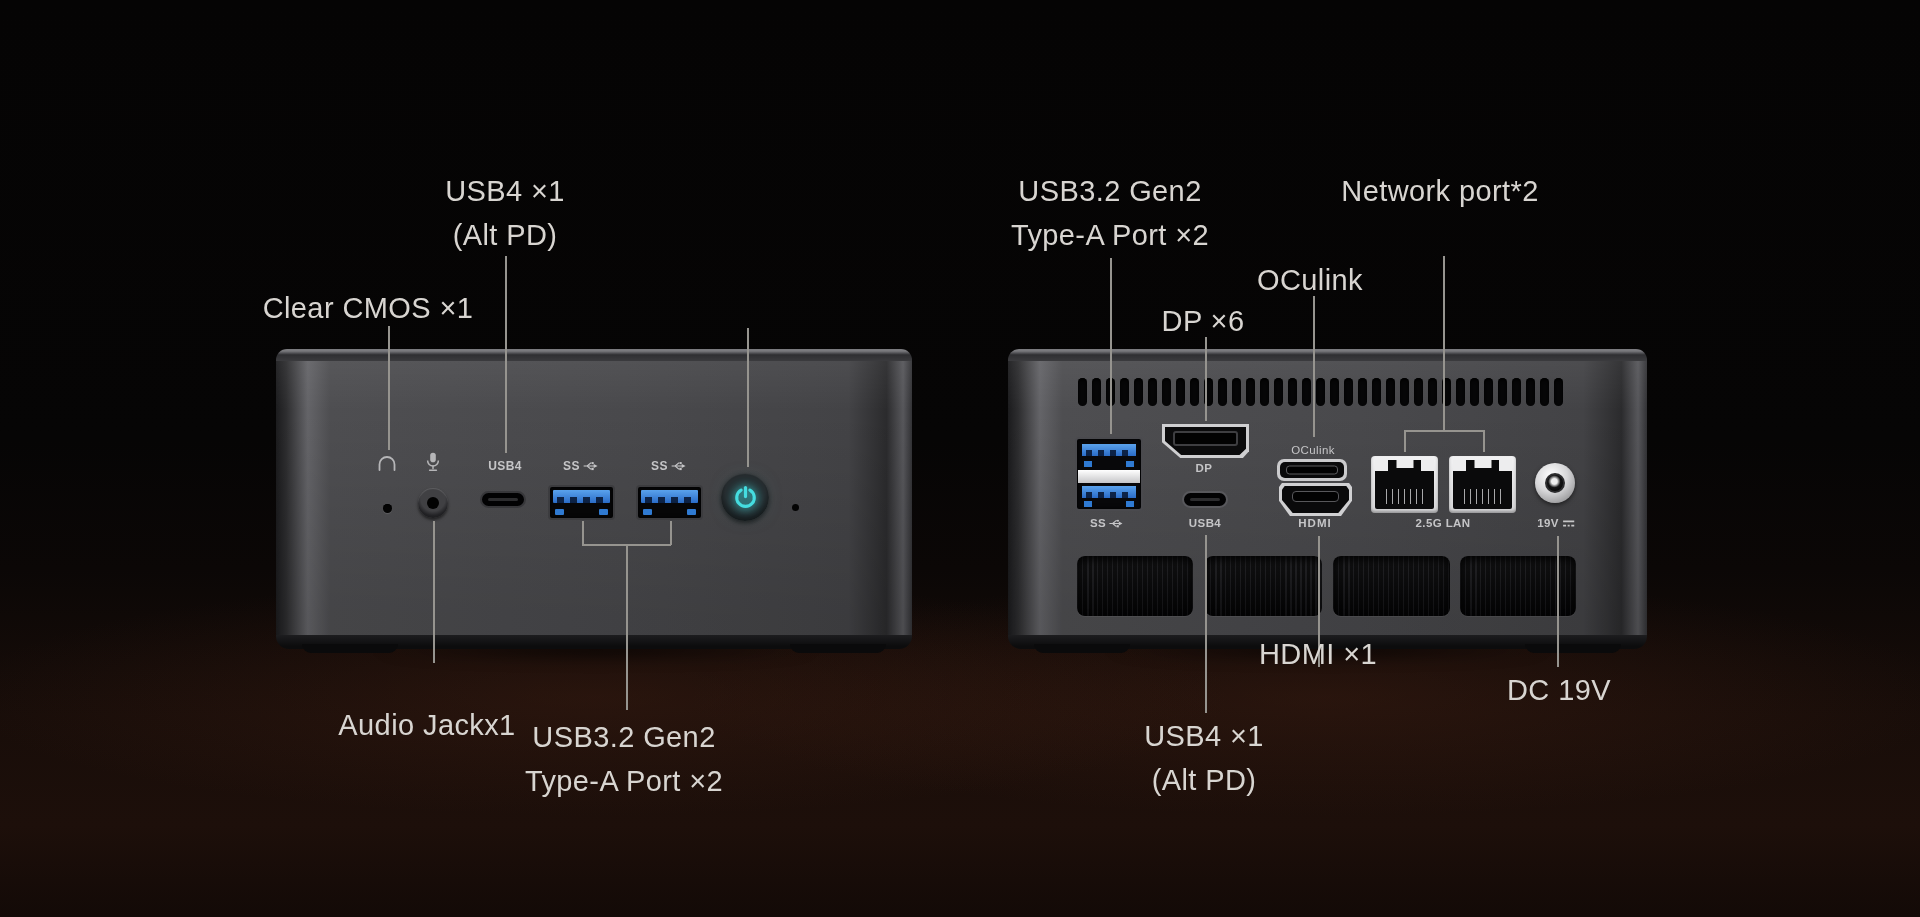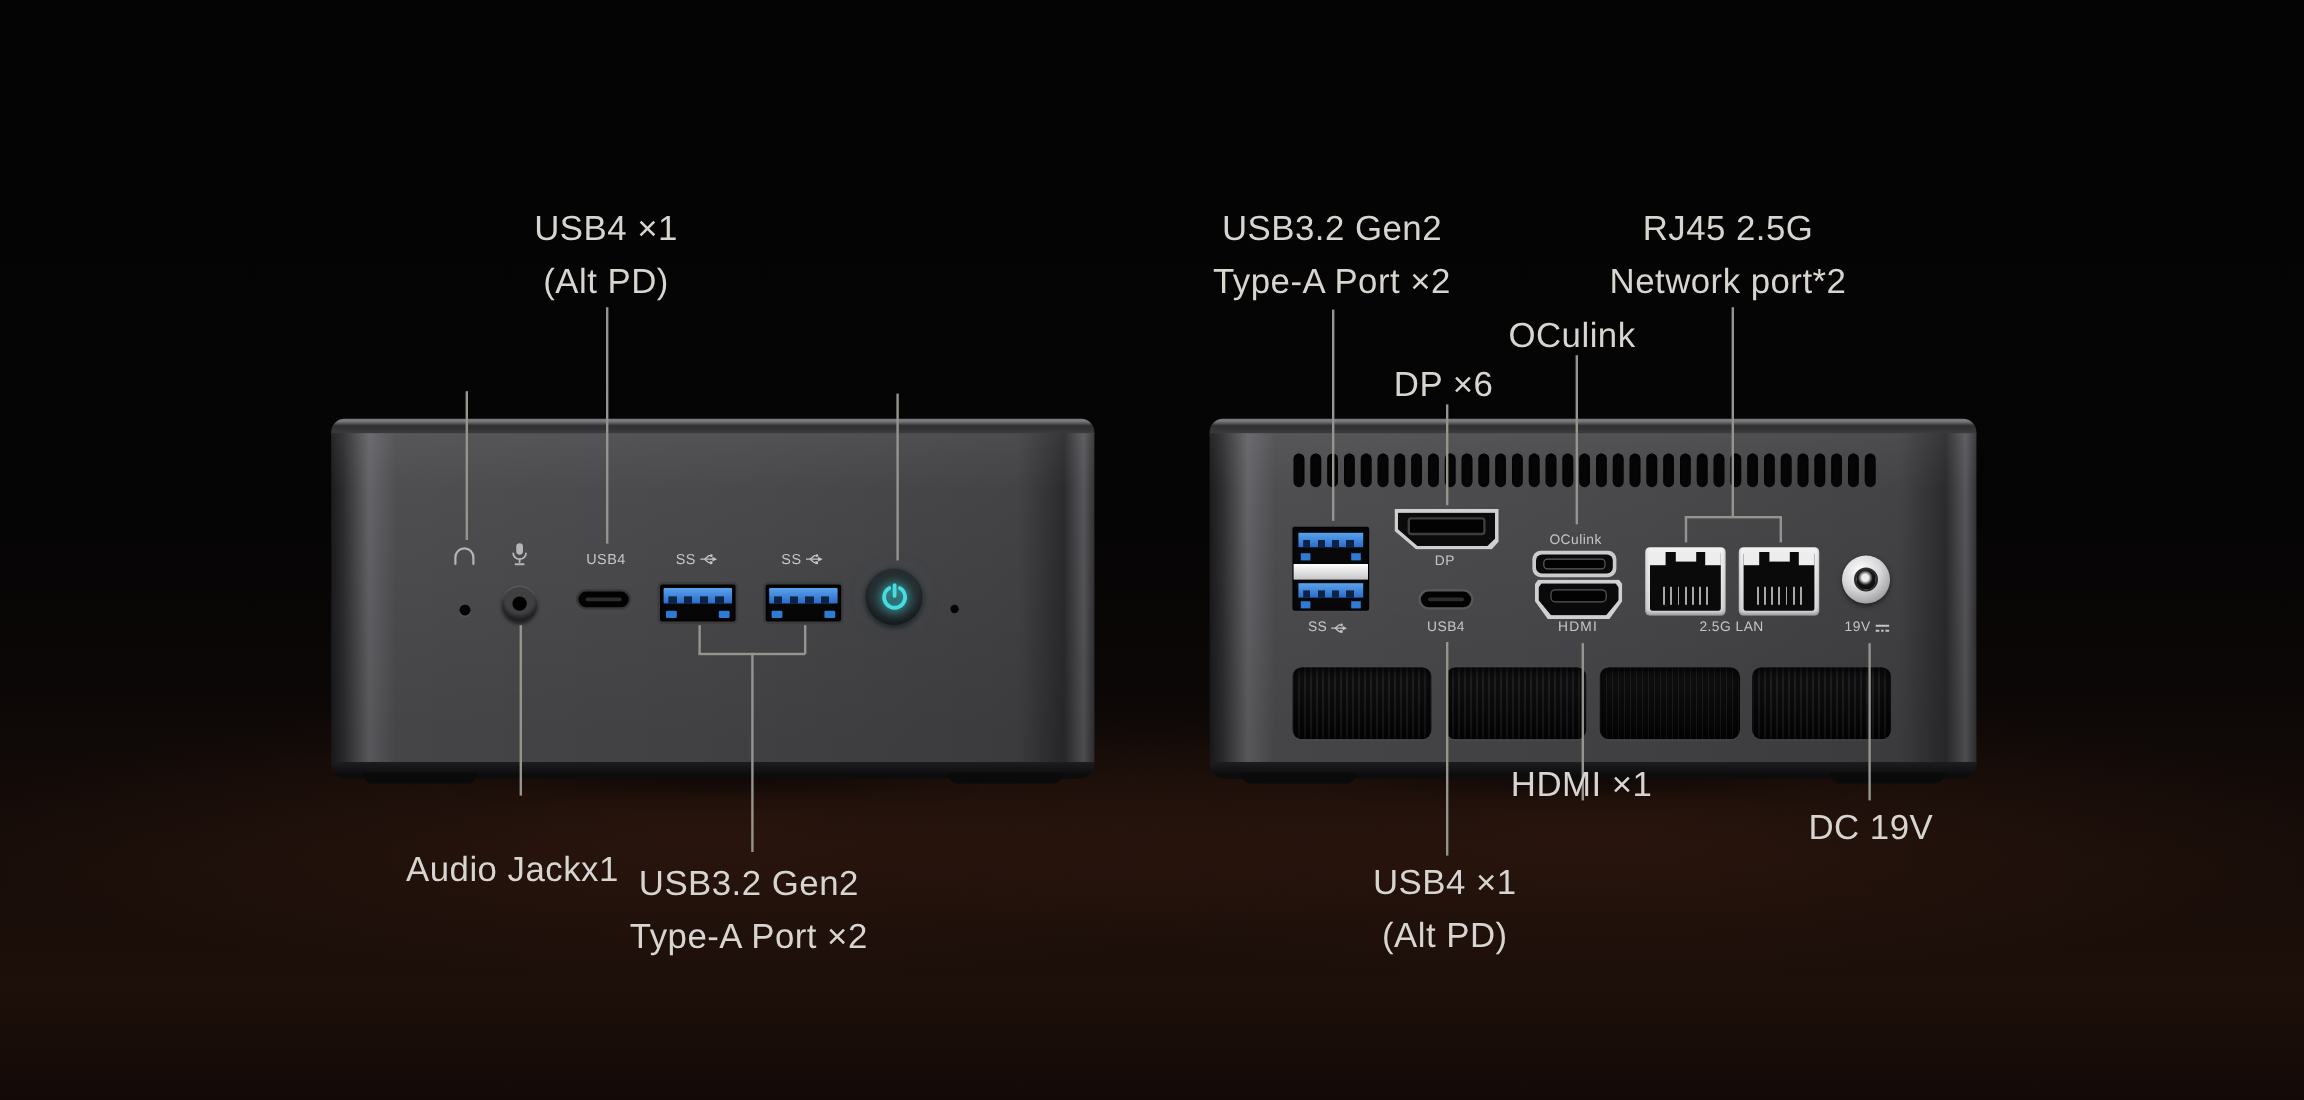--- a/index.html
+++ b/index.html
@@ -39,21 +39,21 @@
     content:'';position:absolute;bottom:-4px;height:9px;width:96px;border-radius:0 0 9px 9px;background:#0a0a0b;
   }
   .base::before{left:26px;} .base::after{right:26px;}
   .floor-shadow{
     position:absolute;height:28px;z-index:5;filter:blur(7px);
     background:radial-gradient(50% 50% at 50% 50%, rgba(0,0,0,.8), rgba(0,0,0,0) 72%);
   }
   
   .print{
     position:absolute;transform:translate(-50%,-50%);z-index:15;
-    color:#c5c5c7;font-size:12px;font-weight:400;letter-spacing:.4px;white-space:nowrap;
+    color:#c5c5c7;font-size:12px;font-weight:700;letter-spacing:.4px;white-space:nowrap;
   }
   .print.small{font-size:11.5px;}
   .ssmark{display:flex;align-items:center;gap:2px;}
   
   .pinhole{position:absolute;width:9px;height:9px;border-radius:50%;background:#040404;box-shadow:inset 0 1px 1px #000,0 1px 1px rgba(255,255,255,.12);z-index:15;}
   .jack{
     position:absolute;width:30px;height:30px;border-radius:50%;z-index:15;
     background:radial-gradient(circle at 50% 36%,#404043 0 50%,#232326 68%,#0d0d0e 100%);
     box-shadow:0 2px 3px rgba(0,0,0,.55), inset 0 1px 1px rgba(255,255,255,.16);
   }
@@ -318,33 +318,35 @@
     <div class="bvent" style="left:69px;top:207px;width:116px;"></div>
     <div class="bvent" style="left:197px;top:207px;width:117px;"></div>
     <div class="bvent" style="left:325px;top:207px;width:117px;"></div>
     <div class="bvent" style="left:452px;top:207px;width:116px;"></div>
   </div>
 
   <div class="lbl" style="left:505px;top:169px;">
     <div>USB4 ×1</div>
     <div>(Alt PD)</div>
   </div>
+  <div class="lbl" style="left:368px;top:286px;">
+    <div>Clear CMOS ×1</div>
+  </div>
   <div class="lbl" style="left:427px;top:703px;">
     <div>Audio Jackx1</div>
   </div>
   <div class="lbl" style="left:624px;top:715px;">
     <div>USB3.2 Gen2</div>
     <div>Type-A Port ×2</div>
   </div>
   <div class="lbl" style="left:1110px;top:169px;">
     <div>USB3.2 Gen2</div>
     <div>Type-A Port ×2</div>
   </div>
   <div class="lbl" style="left:1440px;top:169px;">
-    <div>RJ45 2.5G</div>
     <div>Network port*2</div>
   </div>
   <div class="lbl" style="left:1310px;top:258px;">
     <div>OCulink</div>
   </div>
   <div class="lbl" style="left:1203px;top:299px;">
     <div>DP ×6</div>
   </div>
   <div class="lbl" style="left:1318px;top:632px;">
     <div>HDMI ×1</div>

